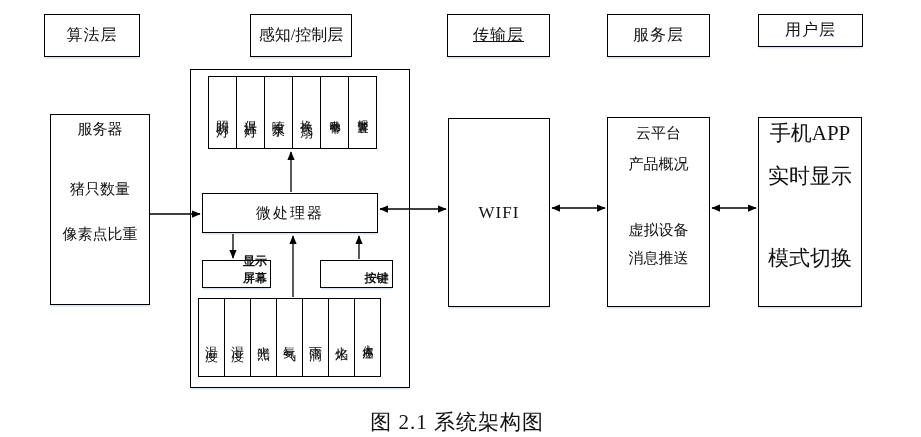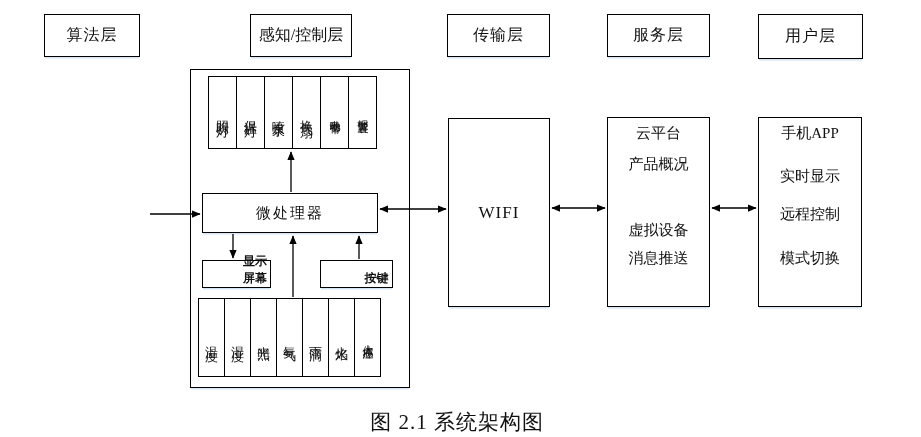--- a/index.html
+++ b/index.html
@@ -9,23 +9,23 @@
     overflow:hidden;
   }
   .box{
     position:absolute;border:1.5px solid #000;background:#ffffff;
     box-sizing:border-box;
     box-shadow:0 2.5px 0 -1px rgba(165,198,232,0.45);
   }
   .hdr{display:flex;align-items:center;justify-content:center;font-size:16px;letter-spacing:1px;}
   #hdr-algo    {left:44px;  top:14px; width:96px; height:43px;}
   #hdr-percep  {left:250px; top:14px; width:102px; height:43px; letter-spacing:0;}
-  #hdr-trans   {left:447px; top:14px; width:103px; height:43px;}
+  #hdr-trans   {left:447px; top:14px; width:103px; height:43px;text-decoration:underline;}
   #hdr-service {left:607px; top:14px; width:103px; height:43px;}
-  #hdr-user    {left:758px; top:14px; width:105px; height:45px;}
+  #hdr-user    {left:758px; top:14px; width:105px; height:33px;}
 
   #server-box{left:50px;top:114px;width:100px;height:191px;font-size:15px;}
   #container {left:190px;top:69px;width:220px;height:319px;box-shadow:0 2.5px 0 -1px rgba(165,198,232,0.45);}
 
   .abs-line{position:absolute;left:0;width:100%;text-align:center;transform:translateY(-50%);white-space:nowrap;}
 
   .cellrow{position:absolute;display:flex;background:#fff;border:1.4px solid #000;box-sizing:border-box;}
   #actuators{left:208px;top:76px;width:169px;height:73px;}
   #sensors  {left:198px;top:298px;width:183px;height:79px;}
   .vcell{flex:1;border-right:1px solid #000;display:flex;align-items:center;justify-content:center;overflow:hidden;}
@@ -35,21 +35,21 @@
 
   #mcu{left:202px;top:193px;width:176px;height:40px;display:flex;align-items:center;justify-content:center;font-size:15px;letter-spacing:2px;}
   .smallbox{display:flex;align-items:flex-end;justify-content:center;
     font-family:"Liberation Sans","DejaVu Sans",sans-serif;font-weight:bold;font-size:12px;padding-left:40px;}
   #display-box{left:202px;top:260px;width:69px;height:28px;}
   #keypad-box {left:320px;top:260px;width:73px;height:28px;}
 
   #wifi-box{left:448px;top:118px;width:102px;height:189px;display:flex;align-items:center;justify-content:center;
     font-size:17px;letter-spacing:1px;}
   #cloud-box{left:607px;top:117px;width:103px;height:190px;font-size:15px;}
-  #app-box  {left:758px;top:117px;width:104px;height:190px;font-size:15px;}
+  #app-box  {left:758px;top:117px;width:104px;height:190px;font-size:21px;}
 
   #caption{position:absolute;left:357px;top:408px;width:200px;text-align:center;font-size:21px;letter-spacing:1px;}
 
   #arrows{position:absolute;left:0;top:0;width:921px;height:437px;pointer-events:none;}
   #arrows line{stroke:#000;stroke-width:1.3;}
 </style>
 </head>
 <body>
 
 <div class="stage">
@@ -63,20 +63,25 @@
   <div class="box hdr" id="hdr-trans">
     <span>传输层</span>
   </div>
   <div class="box hdr" id="hdr-service">
     <span>服务层</span>
   </div>
   <div class="box hdr" id="hdr-user">
     <span>用户层</span>
   </div>
 
+  <div class="box" id="server-box">
+    <div class="abs-line" style="top:14px">服务器</div>
+    <div class="abs-line" style="top:74px">猪只数量</div>
+    <div class="abs-line" style="top:119px">像素点比重</div>
+  </div>
 
   <div class="box" id="container"></div>
 
   <div class="cellrow" id="actuators">
     <div class="vcell">
         <span class="vtext">照明灯</span>
       </div>
     <div class="vcell">
         <span class="vtext">保温灯</span>
       </div>
@@ -136,21 +141,20 @@
   <div class="box" id="cloud-box">
     <div class="abs-line" style="top:15px">云平台</div>
     <div class="abs-line" style="top:46px">产品概况</div>
     <div class="abs-line" style="top:112px">虚拟设备</div>
     <div class="abs-line" style="top:140px">消息推送</div>
   </div>
 
   <div class="box" id="app-box">
     <div class="abs-line" style="top:15px">手机APP</div>
     <div class="abs-line" style="top:58px">实时显示</div>
-    <div class="abs-line" style="top:96px">远程控制</div>
     <div class="abs-line" style="top:140px">模式切换</div>
   </div>
 
   <svg id="arrows" xmlns="http://www.w3.org/2000/svg">
     <defs>
       <marker id="ah" markerWidth="10" markerHeight="9" refX="8.3" refY="3.75" orient="auto" markerUnits="userSpaceOnUse">
         <path d="M0,0 L9,3.75 L0,7.5 Z" fill="#000"></path>
       </marker>
       <marker id="ahs" markerWidth="10" markerHeight="9" refX="8.3" refY="3.75" orient="auto-start-reverse" markerUnits="userSpaceOnUse">
         <path d="M0,0 L9,3.75 L0,7.5 Z" fill="#000"></path>

